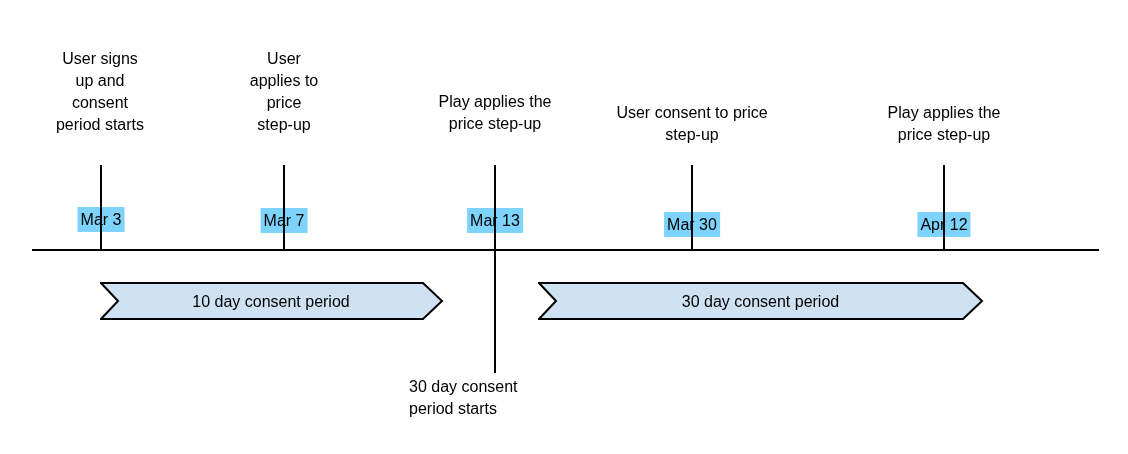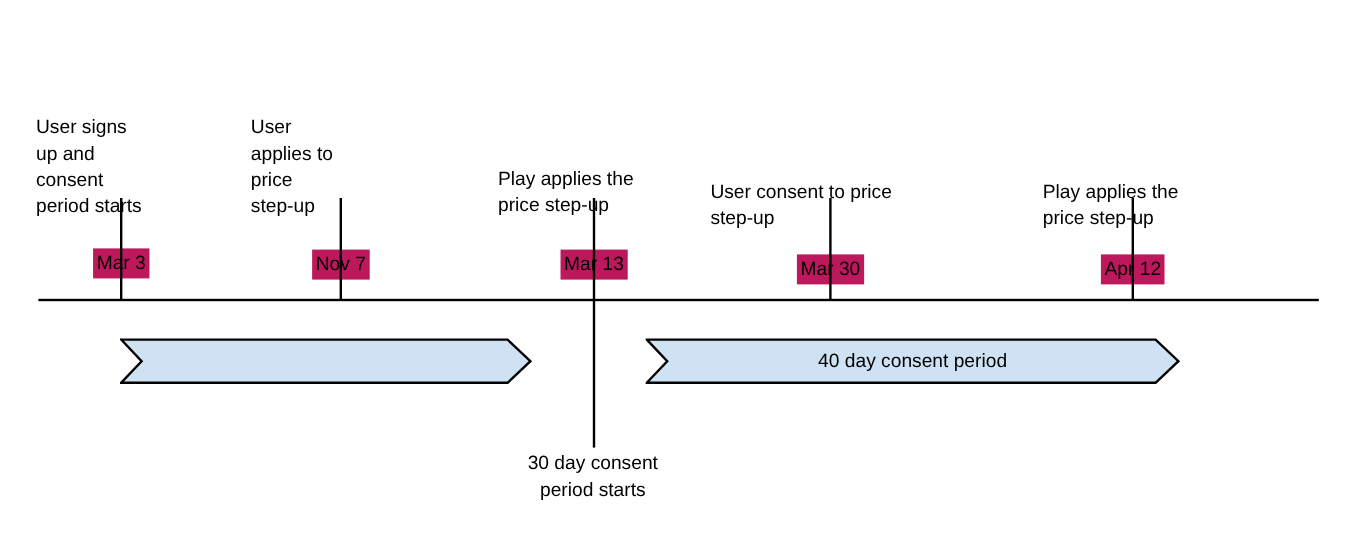--- a/index.html
+++ b/index.html
@@ -7,37 +7,36 @@
     position:relative;
     width:1128px;height:454px;
     background:#ffffff;
     font-family:"Liberation Sans", sans-serif;
     color:#000000;
     overflow:hidden;
   }
   .desc{
     position:absolute;
     transform:translateX(-50%);
-    text-align:left;
+    text-align:center;
     white-space:pre-line;
     font-size:16px;
     line-height:22px;
     color:#000000;
-    margin-top:48px;
   }
   .tick{
     position:absolute;
     width:2px;
     background:#000000;
     z-index:2;
   }
   .chip{
     position:absolute;
     transform:translateX(-50%);
-    background:#be185d;
+    background:#7dd3fc;
     height:25px;
     line-height:25px;
     padding:0 3px;
     font-size:16px;
     text-align:center;
     white-space:nowrap;
   }
   .chip span{position:relative;z-index:3;}
   .axis{
     position:absolute;
@@ -52,21 +51,20 @@
     text-align:center;
     font-size:16px;
     line-height:37px;
     height:37px;
     z-index:2;
     color:#000000;
   }
   .note{
     position:absolute;
     transform:translateX(-50%);
-    text-align:center;
     white-space:pre-line;
     font-size:16px;
     line-height:22px;
     color:#000000;
   }
 </style>
 </head>
 <body>
 
 <div class="stage">
@@ -81,21 +79,21 @@
   <div class="chip" style="left:101px;top:207px">
     <span>Mar 3</span>
   </div>
 
   <div class="desc" style="left:284px;top:48px;width:150px">User
 applies to
 price
 step-up</div>
   <div class="tick" style="left:283px;top:165px;height:85px"></div>
   <div class="chip" style="left:284px;top:208px">
-    <span>Nov 7</span>
+    <span>Mar 7</span>
   </div>
 
   <div class="desc" style="left:495px;top:91px;width:160px">Play applies the
 price step-up</div>
   <div class="tick" style="left:494px;top:165px;height:208px"></div>
   <div class="chip" style="left:495px;top:208px">
     <span>Mar 13</span>
   </div>
   <div class="note" style="left:494px;top:376px;width:170px">30 day consent
 period starts</div>
@@ -110,19 +108,20 @@
   <div class="desc" style="left:944px;top:102px;width:150px">Play applies the
 price step-up</div>
   <div class="tick" style="left:943px;top:165px;height:85px"></div>
   <div class="chip" style="left:944px;top:212px">
     <span>Apr 12</span>
   </div>
 
   <svg class="period-svg" style="left:100px;top:281px" width="344" height="40">
     <polygon points="1,2 323,2 342,20 323,38 1,38 18,20" fill="#cfe2f3" stroke="#000000" stroke-width="2" stroke-linejoin="miter"></polygon>
   </svg>
+  <div class="period-label" style="left:100px;top:283px;width:342px">10 day consent period</div>
 
   <svg class="period-svg" style="left:538px;top:281px" width="446" height="40">
     <polygon points="1,2 425,2 444,20 425,38 1,38 18,20" fill="#cfe2f3" stroke="#000000" stroke-width="2" stroke-linejoin="miter"></polygon>
   </svg>
-  <div class="period-label" style="left:538px;top:283px;width:445px">40 day consent period</div>
+  <div class="period-label" style="left:538px;top:283px;width:445px">30 day consent period</div>
 
 </div>
 
 </body></html>

